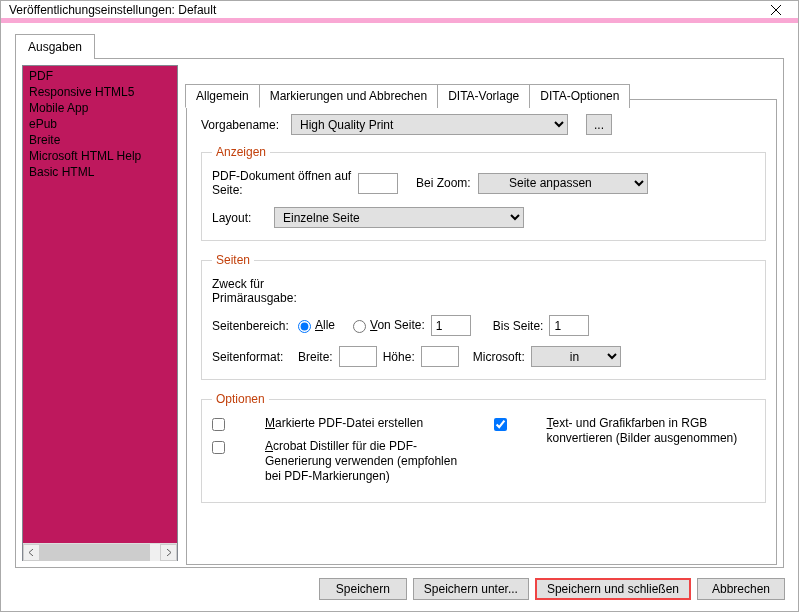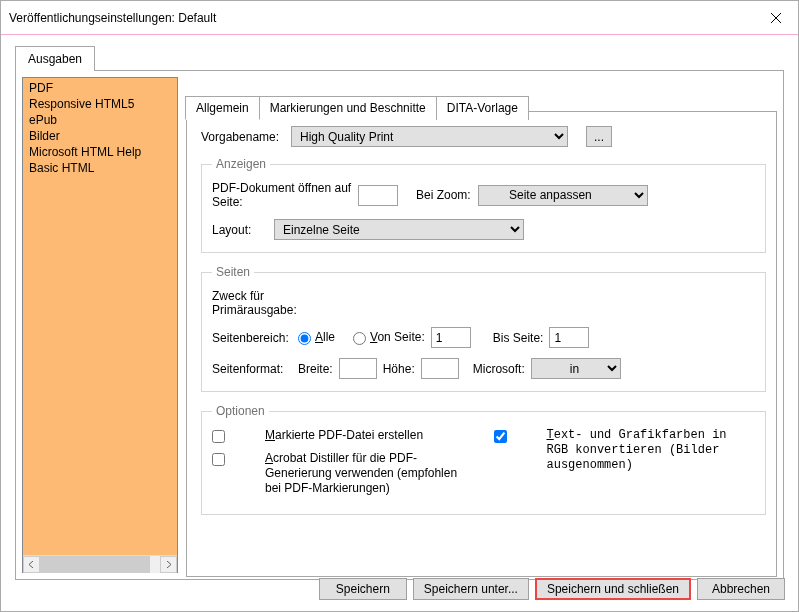--- a/index.html
+++ b/index.html
@@ -1,27 +1,27 @@
 <!DOCTYPE html>
 <html><head>
 <meta charset="utf-8">
 <style>
 * { box-sizing: border-box; margin: 0; padding: 0; font-family: "Segoe UI", Tahoma, sans-serif; font-size: 12px; }
 body { background: #fff; width: 799px; height: 612px; overflow: hidden; border: 1px solid #aaa; }
-.titlebar { height: 34px; display: flex; align-items: center; padding: 0 0 0 8px; border-bottom: 1px solid #f9a8d4; }
+.titlebar { height: 22px; display: flex; align-items: center; padding: 0 0 0 8px; border-bottom: 5px solid #f9a8d4; }
 .titlebar .title { flex: 1; color: #000; }
 .closebtn { width: 45px; height: 30px; display: flex; align-items: center; justify-content: center; cursor: pointer; }
 .closebtn svg { width: 10px; height: 10px; }
 .body-area { padding: 10px 14px 0 14px; }
 
 .outer-tabs-head { display: flex; }
 .outer-tab { padding: 5px 12px 5px 12px; border: 1px solid #a7a7a7; border-bottom: none; background: #fff; position: relative; top: 1px; }
 .outer-tabs-content { border: 1px solid #a7a7a7; height: 510px; padding: 6px 6px 6px 6px; display: flex; gap: 8px; }
 
-.sidebar { width: 156px; border: 1px solid #828790; background: #fdba74; display: flex; flex-direction: column; }
+.sidebar { width: 156px; border: 1px solid #828790; background: #be185d; display: flex; flex-direction: column; }
 .sidebar-list { flex: 1; padding: 2px 2px; overflow: hidden; }
 .sidebar-item { padding: 1px 4px; cursor: pointer; white-space: nowrap; }
 .sidebar-hscroll { height: 17px; border-top: 1px solid #ddd; display: flex; align-items: center; }
 .sidebar-hscroll .arrow { width: 17px; height: 17px; background: #f0f0f0; display: flex; align-items: center; justify-content: center; border: 1px solid #ccc; }
 .sidebar-hscroll .thumb { height: 17px; width: 110px; background: #cdcdcd; }
 .sidebar-hscroll .track { flex: 1; background: #f0f0f0; height: 17px; display: flex; }
 
 .rightpanel { flex: 1; padding-top: 10px; }
 
 .inner-tabs-head { display: flex; }
@@ -29,21 +29,21 @@
 .inner-tab.active { z-index: 2; border-bottom: 1px solid #fff; }
 .inner-tabs-content { border: 1px solid #a7a7a7; padding: 14px 10px 10px 14px; height: 466px; }
 
 .row { display: flex; align-items: center; margin-bottom: 10px; gap: 6px; }
 .lbl { }
 select { border: 1px solid #a0a0a0; background: #e1e1e1; height: 21px; padding: 0 4px; }
 input[type=text] { border: 1px solid #a0a0a0; height: 21px; padding: 0 4px; background: #fff; }
 .btn { border: 1px solid #a0a0a0; background: #e1e1e1; height: 21px; min-width: 26px; display: flex; align-items: center; justify-content: center; cursor: pointer; padding: 0 6px; }
 
 fieldset { border: 1px solid #d6d6d6; padding: 10px 10px 10px 10px; margin-bottom: 12px; }
-legend { padding: 0 4px; color: #737373; }
+legend { padding: 0 4px; color: #c2410c; }
 
 .radio-row, .checkbox-item { display: flex; align-items: flex-start; gap: 4px; }
 input[type=radio], input[type=checkbox] { margin-top: 2px; }
 .checkbox-item { margin-bottom: 8px; gap: 40px; }
 .cb-label { line-height: 1.25; }
 .underline-first::first-letter { text-decoration: underline; }
 
 .buttons-bar { position: absolute; bottom: 12px; right: 14px; display: flex; gap: 6px; }
 .footer-btn { border: 1px solid #a0a0a0; background: #e1e1e1; height: 22px; padding: 0 10px; display: flex; align-items: center; justify-content: center; cursor: pointer; min-width: 88px; }
 .footer-btn.default { border: 2px solid #ef4444; }
@@ -62,22 +62,23 @@
 
 <div class="body-area">
   <div class="outer-tabs-head">
     <div class="outer-tab">Ausgaben</div>
   </div>
   <div class="outer-tabs-content">
     <div class="sidebar">
       <div class="sidebar-list">
         <div class="sidebar-item">PDF</div>
         <div class="sidebar-item">Responsive HTML5</div>
+        <div class="sidebar-item">Mobile App</div>
         <div class="sidebar-item">ePub</div>
-        <div class="sidebar-item">Bilder</div>
+        <div class="sidebar-item">Breite</div>
         <div class="sidebar-item">Microsoft HTML Help</div>
         <div class="sidebar-item">Basic HTML</div>
       </div>
       <div class="sidebar-hscroll">
         <div class="arrow">
           <svg width="7" height="7">
               <path d="M5 0 L1 3.5 L5 7" fill="none" stroke="#606060"></path>
             </svg>
         </div>
         <div class="track">
@@ -87,22 +88,23 @@
           <svg width="7" height="7">
               <path d="M2 0 L6 3.5 L2 7" fill="none" stroke="#606060"></path>
             </svg>
         </div>
       </div>
     </div>
 
     <div class="rightpanel">
       <div class="inner-tabs-head">
         <div class="inner-tab active">Allgemein</div>
-        <div class="inner-tab">Markierungen und Beschnitte</div>
+        <div class="inner-tab">Markierungen und Abbrechen</div>
         <div class="inner-tab">DITA-Vorlage</div>
+        <div class="inner-tab">DITA-Optionen</div>
       </div>
       <div class="inner-tabs-content">
         <div class="row">
           <span class="lbl" style="width:84px;">Vorgabename:</span>
           <select style="width:277px;"><option>High Quality Print</option></select>
           <span style="width:6px;"></span>
           <div class="btn">...</div>
         </div>
 
         <fieldset>
@@ -161,21 +163,21 @@
                 <span class="cb-label underline-first">Markierte PDF-Datei erstellen</span>
               </div>
               <div class="checkbox-item">
                 <input type="checkbox" style="">
                 <span class="cb-label underline-first" style="max-width:210px;">Acrobat Distiller für die PDF-Generierung verwenden (empfohlen bei PDF-Markierungen)</span>
               </div>
             </div>
             <div style="flex:1;">
               <div class="checkbox-item">
                 <input type="checkbox" checked="" style="">
-                <span class="cb-label underline-first" style="max-width:200px;font-family:Liberation Mono, monospace;">Text- und Grafikfarben in RGB konvertieren (Bilder ausgenommen)</span>
+                <span class="cb-label underline-first" style="max-width:200px;">Text- und Grafikfarben in RGB konvertieren (Bilder ausgenommen)</span>
               </div>
             </div>
           </div>
         </fieldset>
       </div>
     </div>
   </div>
 </div>
 
 <div class="buttons-bar">

